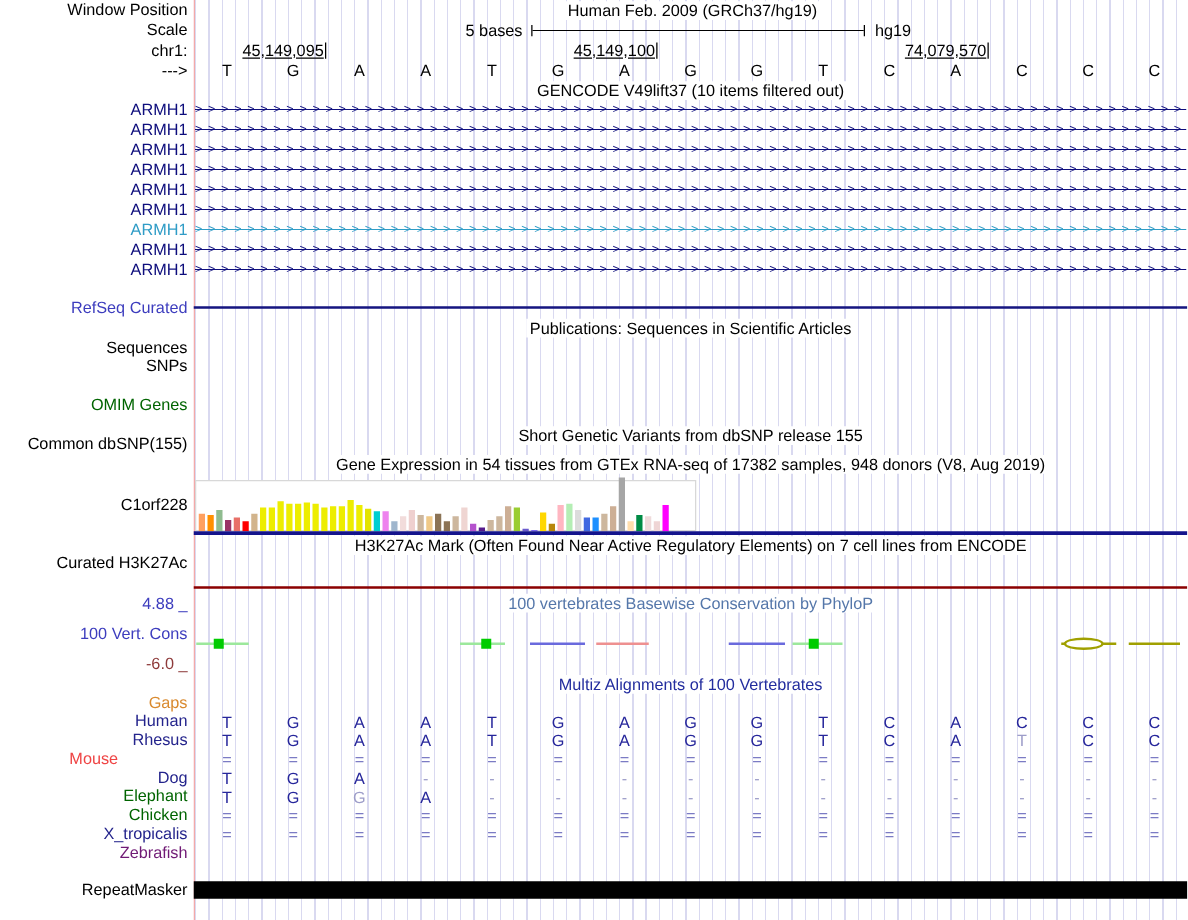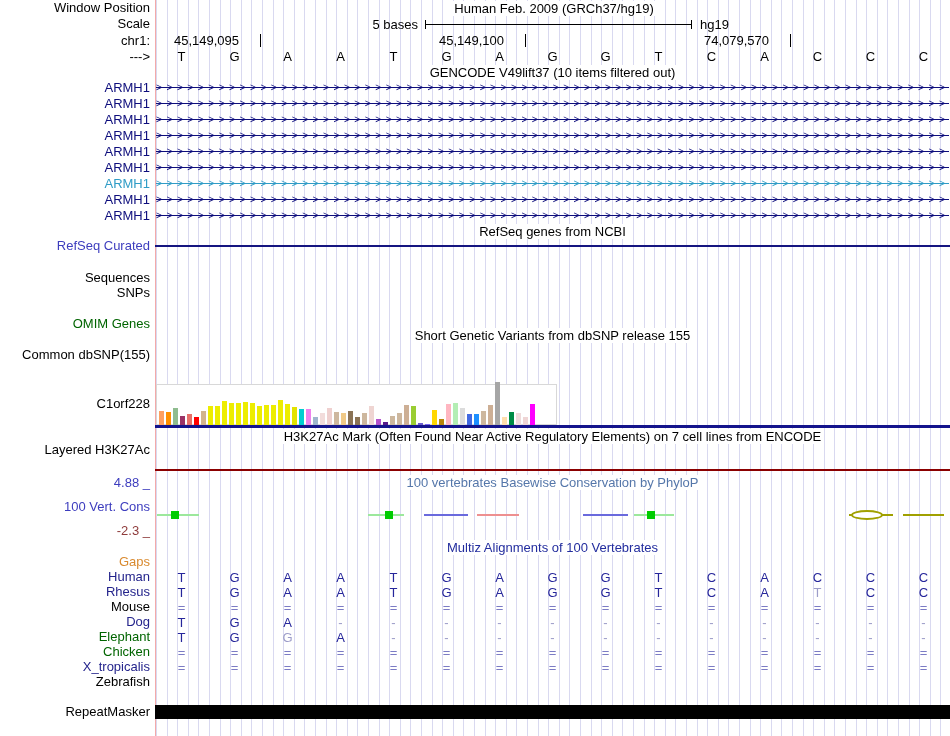--- a/index.html
+++ b/index.html
@@ -14,22 +14,22 @@
   .tlink{color:#3D3DBE;}
   .green{color:#006400;}
   .hline{position:absolute;left:155px;width:795px;}
   .titlerow{position:absolute;left:155px;top:1px;width:798px;display:flex;justify-content:center;gap:18px;white-space:nowrap;}
   .titlerow span{background:#fff;padding:0 2px;}
   .scaletext{position:absolute;left:155px;top:17px;width:263px;text-align:right;}
   .scalebar{position:absolute;left:425px;top:20px;width:267px;height:9px;box-sizing:border-box;
             border-left:1px solid #000;border-right:1px solid #000;
             background:linear-gradient(to bottom,transparent 4px,#000 4px,#000 5px,transparent 5px);}
   .hg19{position:absolute;left:700px;top:17px;}
-  .rtick{position:absolute;top:34px;width:85px;text-align:left;border-right:1px solid #000;
-         height:13px;line-height:13px;padding-right:1px;white-space:nowrap;}
+  .rtick{position:absolute;top:34px;width:85px;text-align:right;border-right:1px solid #000;
+         height:13px;line-height:13px;padding-right:1px;white-space:nowrap;text-decoration:underline;}
   .sbase{position:absolute;top:50px;width:53px;text-align:center;height:14px;line-height:14px;}
   .generow{position:absolute;left:156px;width:793px;height:12px;overflow:hidden;white-space:nowrap;}
   .generow .arrows{font-size:10px;letter-spacing:4.6px;line-height:12px;display:block;}
   .gtexbox{position:absolute;left:156px;top:384px;width:401px;height:41px;background:#fff;border:1px solid #D8D8D8;box-sizing:border-box;}
   .gbar{position:absolute;width:5px;}
   .consline{position:absolute;height:2px;}
   .conssq{position:absolute;width:8px;height:8px;background:#00CC00;}
   .consellipse{position:absolute;width:32px;height:10px;border:2px solid #A0A000;border-radius:50%;box-sizing:border-box;background:#fff;}
   .acell{position:absolute;width:53px;text-align:center;height:15px;line-height:15px;}
   .c-dark{color:#26269B;} .c-light{color:#9D9DC9;} .c-eq{color:#7B7BC4;}
@@ -110,32 +110,33 @@
       <div class="lbl" style="top: 193px; color: rgb(13, 13, 124);">ARMH1</div>
       <div class="generow" style="top: 194px; color: rgb(13, 13, 124); background-image: linear-gradient(transparent 5px, rgb(13, 13, 124) 5px, rgb(13, 13, 124) 6px, transparent 6px);">
         <span class="arrows">&gt;&gt;&gt;&gt;&gt;&gt;&gt;&gt;&gt;&gt;&gt;&gt;&gt;&gt;&gt;&gt;&gt;&gt;&gt;&gt;&gt;&gt;&gt;&gt;&gt;&gt;&gt;&gt;&gt;&gt;&gt;&gt;&gt;&gt;&gt;&gt;&gt;&gt;&gt;&gt;&gt;&gt;&gt;&gt;&gt;&gt;&gt;&gt;&gt;&gt;&gt;&gt;&gt;&gt;&gt;&gt;&gt;&gt;&gt;&gt;&gt;&gt;&gt;&gt;&gt;&gt;&gt;&gt;&gt;&gt;&gt;&gt;&gt;&gt;&gt;&gt;</span>
       </div>
       <div class="lbl" style="top: 209px; color: rgb(13, 13, 124);">ARMH1</div>
       <div class="generow" style="top: 210px; color: rgb(13, 13, 124); background-image: linear-gradient(transparent 5px, rgb(13, 13, 124) 5px, rgb(13, 13, 124) 6px, transparent 6px);">
         <span class="arrows">&gt;&gt;&gt;&gt;&gt;&gt;&gt;&gt;&gt;&gt;&gt;&gt;&gt;&gt;&gt;&gt;&gt;&gt;&gt;&gt;&gt;&gt;&gt;&gt;&gt;&gt;&gt;&gt;&gt;&gt;&gt;&gt;&gt;&gt;&gt;&gt;&gt;&gt;&gt;&gt;&gt;&gt;&gt;&gt;&gt;&gt;&gt;&gt;&gt;&gt;&gt;&gt;&gt;&gt;&gt;&gt;&gt;&gt;&gt;&gt;&gt;&gt;&gt;&gt;&gt;&gt;&gt;&gt;&gt;&gt;&gt;&gt;&gt;&gt;&gt;&gt;</span>
       </div>
     </div>
 
-  <div class="title" style="top:225px"><span>RefSeq genes from NCBI</span></div>
   <div class="lbl tlink" style="top:239px">RefSeq Curated</div>
   <div class="hline" id="refseqline" style="top: 245px; height: 2px; background: rgb(21, 21, 128);"></div>
 
+  <div class="title" style="top:256px"><span>Publications: Sequences in Scientific Articles</span></div>
   <div class="lbl" style="top:271px">Sequences</div>
   <div class="lbl" style="top:286px">SNPs</div>
 
   <div class="lbl green" style="top:317px">OMIM Genes</div>
 
-  <div class="title" style="top:329px"><span>Short Genetic Variants from dbSNP release 155</span></div>
+  <div class="title" style="top:342px"><span>Short Genetic Variants from dbSNP release 155</span></div>
   <div class="lbl" style="top:348px">Common dbSNP(155)</div>
 
+  <div class="title" style="top:365px"><span>Gene Expression in 54 tissues from GTEx RNA-seq of 17382 samples, 948 donors (V8, Aug 2019)</span></div>
   <div class="lbl" style="top:397px">C1orf228</div>
   <div class="gtexbox"></div>
   <div id="gtexbars">
       <div class="gbar" style="left: 159px; top: 411px; height: 14px; background: rgb(255, 160, 96);"></div>
       <div class="gbar" style="left: 166px; top: 412px; height: 13px; background: rgb(255, 144, 0);"></div>
       <div class="gbar" style="left: 173px; top: 408px; height: 17px; background: rgb(143, 188, 143);"></div>
       <div class="gbar" style="left: 180px; top: 416px; height: 9px; background: rgb(154, 51, 102);"></div>
       <div class="gbar" style="left: 187px; top: 414px; height: 11px; background: rgb(232, 112, 104);"></div>
       <div class="gbar" style="left: 194px; top: 417px; height: 8px; background: rgb(255, 0, 0);"></div>
       <div class="gbar" style="left: 201px; top: 411px; height: 14px; background: rgb(210, 180, 140);"></div>
@@ -183,27 +184,27 @@
       <div class="gbar" style="left: 495px; top: 382px; height: 43px; background: rgb(166, 166, 166);"></div>
       <div class="gbar" style="left: 502px; top: 417px; height: 8px; background: rgb(255, 222, 173);"></div>
       <div class="gbar" style="left: 509px; top: 412px; height: 13px; background: rgb(0, 139, 69);"></div>
       <div class="gbar" style="left: 516px; top: 413px; height: 12px; background: rgb(239, 219, 219);"></div>
       <div class="gbar" style="left: 523px; top: 417px; height: 8px; background: rgb(239, 213, 213);"></div>
       <div class="gbar" style="left: 530px; top: 404px; height: 21px; background: rgb(255, 0, 255);"></div>
     </div>
   <div class="hline" id="gtexbaseline" style="top: 425px; height: 3px; background: rgb(20, 20, 140);"></div>
 
   <div class="title" style="top:430px"><span>H3K27Ac Mark (Often Found Near Active Regulatory Elements) on 7 cell lines from ENCODE</span></div>
-  <div class="lbl" style="top:443px">Layered H3K27Ac</div>
+  <div class="lbl" style="top:443px">Curated H3K27Ac</div>
   <div class="hline" id="h3kline" style="top: 469px; height: 2px; background: rgb(139, 0, 0);"></div>
 
   <div class="lbl tlink" style="top:476px">4.88 _</div>
   <div class="title" style="top:476px"><span id="constitle" style="color: rgb(85, 119, 170);">100 vertebrates Basewise Conservation by PhyloP</span></div>
   <div class="lbl tlink" style="top:500px">100 Vert. Cons</div>
-  <div class="lbl" id="consmin" style="top: 524px; color: rgb(142, 59, 59);">-2.3 _</div>
+  <div class="lbl" id="consmin" style="top: 524px; color: rgb(142, 59, 59);">-6.0 _</div>
   <div id="consmarks">
       <div class="consline" style="left: 157px; top: 514px; width: 42px; background: rgb(156, 232, 156);"></div>
       <div class="conssq" style="left: 171px; top: 511px;"></div>
       <div class="consline" style="left: 368px; top: 514px; width: 36px; background: rgb(156, 232, 156);"></div>
       <div class="conssq" style="left: 385px; top: 511px;"></div>
       <div class="consline" style="left: 424px; top: 514px; width: 44px; background: rgb(106, 106, 221);"></div>
       <div class="consline" style="left: 477px; top: 514px; width: 42px; background: rgb(238, 144, 144);"></div>
       <div class="consline" style="left: 583px; top: 514px; width: 45px; background: rgb(106, 106, 221);"></div>
       <div class="consline" style="left: 634px; top: 514px; width: 40px; background: rgb(156, 232, 156);"></div>
       <div class="conssq" style="left: 647px; top: 511px;"></div>
@@ -240,21 +241,21 @@
       <div class="acell c-dark" style="left: 420px; top: 585px;">G</div>
       <div class="acell c-dark" style="left: 473px; top: 585px;">A</div>
       <div class="acell c-dark" style="left: 526px; top: 585px;">G</div>
       <div class="acell c-dark" style="left: 579px; top: 585px;">G</div>
       <div class="acell c-dark" style="left: 632px; top: 585px;">T</div>
       <div class="acell c-dark" style="left: 685px; top: 585px;">C</div>
       <div class="acell c-dark" style="left: 738px; top: 585px;">A</div>
       <div class="acell c-light" style="left: 791px; top: 585px;">T</div>
       <div class="acell c-dark" style="left: 844px; top: 585px;">C</div>
       <div class="acell c-dark" style="left: 897px; top: 585px;">C</div>
-      <div class="lbl" style="top: 600px; color: #000000;">Mouse</div>
+      <div class="lbl" style="top: 600px; color: #ef4444; text-align: center;">Mouse</div>
       <div class="acell c-eq" style="left: 155px; top: 600px;">=</div>
       <div class="acell c-eq" style="left: 208px; top: 600px;">=</div>
       <div class="acell c-eq" style="left: 261px; top: 600px;">=</div>
       <div class="acell c-eq" style="left: 314px; top: 600px;">=</div>
       <div class="acell c-eq" style="left: 367px; top: 600px;">=</div>
       <div class="acell c-eq" style="left: 420px; top: 600px;">=</div>
       <div class="acell c-eq" style="left: 473px; top: 600px;">=</div>
       <div class="acell c-eq" style="left: 526px; top: 600px;">=</div>
       <div class="acell c-eq" style="left: 579px; top: 600px;">=</div>
       <div class="acell c-eq" style="left: 632px; top: 600px;">=</div>
@@ -320,18 +321,18 @@
       <div class="acell c-eq" style="left: 420px; top: 660px;">=</div>
       <div class="acell c-eq" style="left: 473px; top: 660px;">=</div>
       <div class="acell c-eq" style="left: 526px; top: 660px;">=</div>
       <div class="acell c-eq" style="left: 579px; top: 660px;">=</div>
       <div class="acell c-eq" style="left: 632px; top: 660px;">=</div>
       <div class="acell c-eq" style="left: 685px; top: 660px;">=</div>
       <div class="acell c-eq" style="left: 738px; top: 660px;">=</div>
       <div class="acell c-eq" style="left: 791px; top: 660px;">=</div>
       <div class="acell c-eq" style="left: 844px; top: 660px;">=</div>
       <div class="acell c-eq" style="left: 897px; top: 660px;">=</div>
-      <div class="lbl" style="top: 675px; color: #000000;">Zebrafish</div>
+      <div class="lbl" style="top: 675px; color: #701a75;">Zebrafish</div>
     </div>
 
   <div class="lbl" style="top:705px">RepeatMasker</div>
   <div class="rmbar"></div>
 </div>
 
 </body></html>

